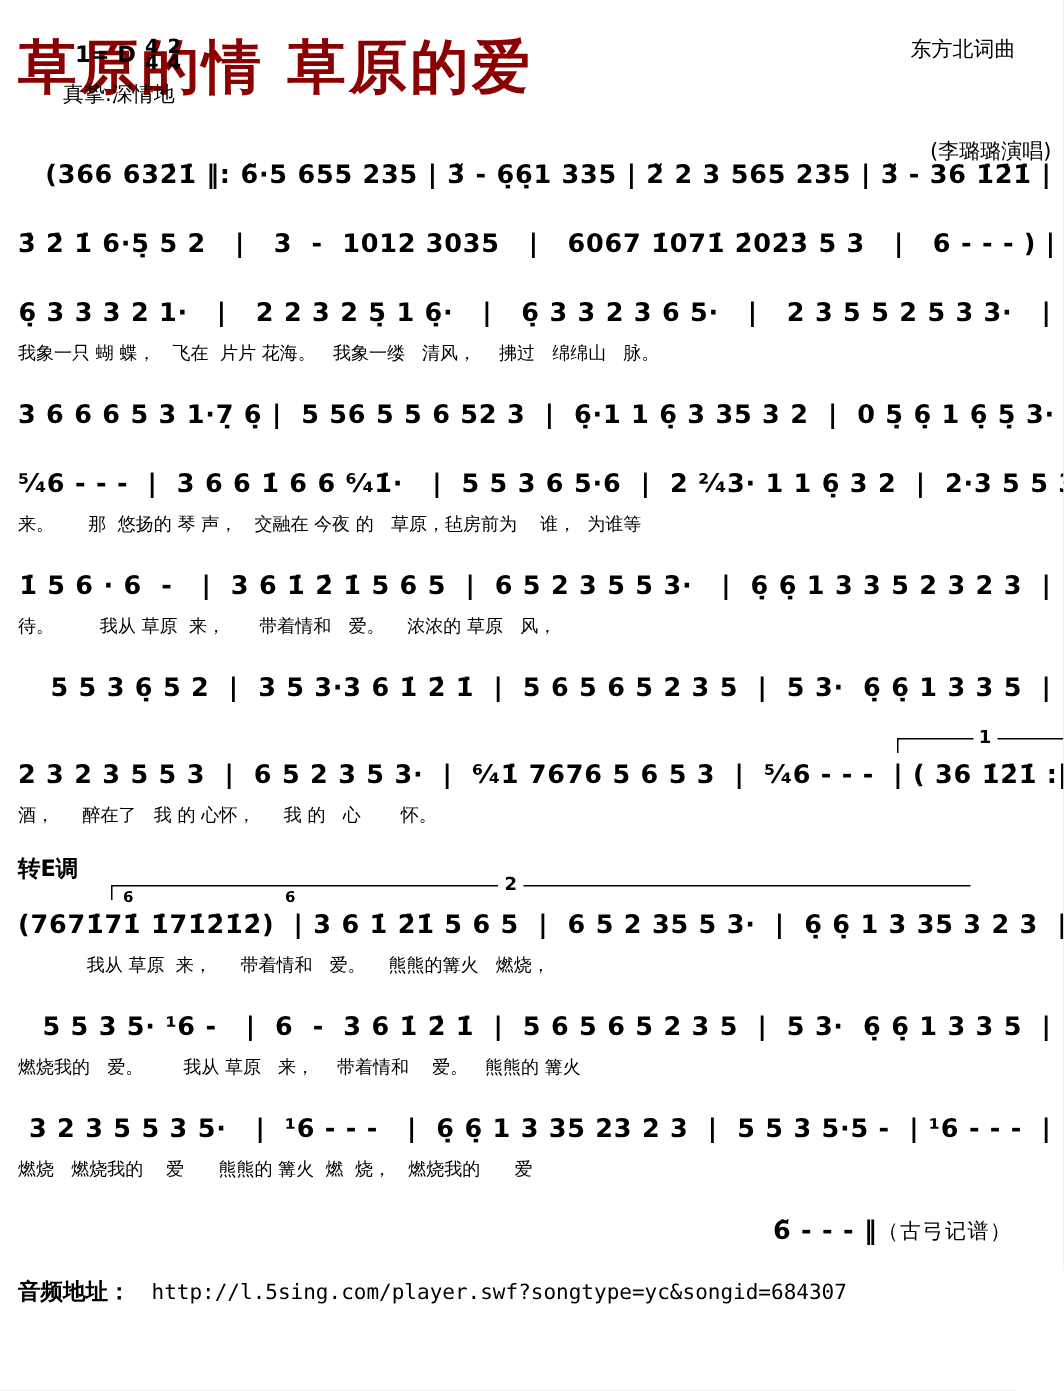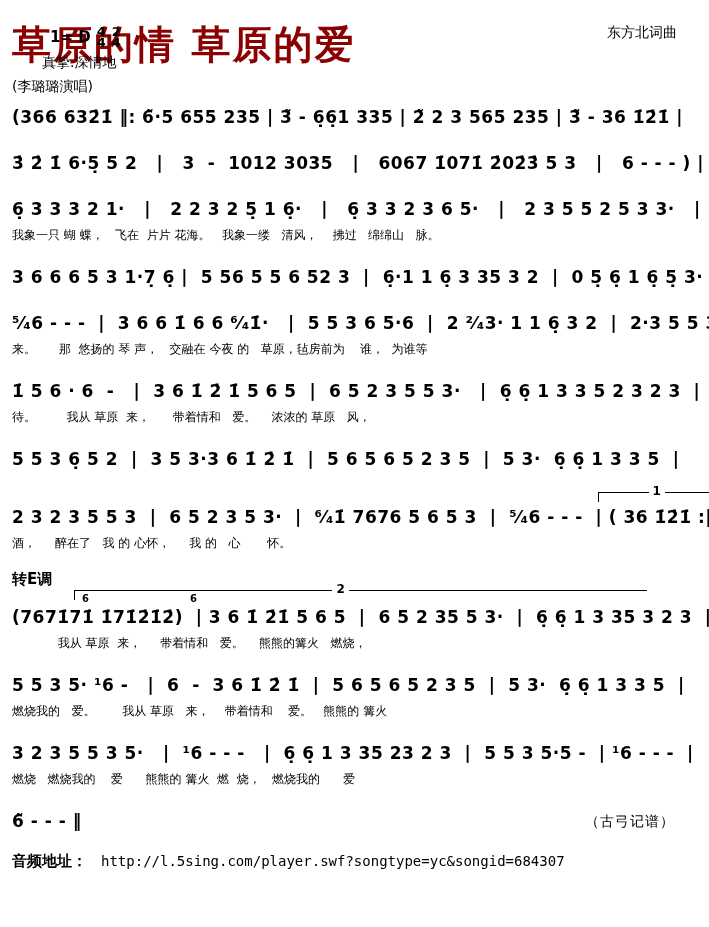--- a/index.html
+++ b/index.html
@@ -8,25 +8,25 @@
     font-family:"DejaVu Sans",sans-serif;color:#000;
     box-sizing:border-box;padding:10px 8px 0 12px;overflow:hidden;position:relative;
   }
   
   .header{position:relative;height:92px;}
   .keyblock{position:absolute;left:38px;top:16px;font-weight:bold;font-size:15px;white-space:nowrap;}
   .frac{display:inline-block;vertical-align:middle;text-align:center;font-size:13px;line-height:11px;font-weight:bold;margin-left:6px;}
   .frac span{display:block;}
   .expression{position:absolute;left:30px;top:44px;font-size:14px;}
   .title{ text-align:left;font-size:39px;font-weight:bold;color:#8b0000;padding-top:8px;letter-spacing:2px;}
-  .subtitle{text-align:left;font-size:14px;margin-top:6px;}
+  .subtitle{text-align:right;font-size:14px;margin-top:20px;}
   .credit{position:absolute;right:24px;top:14px;font-size:14px;}
   
   .system{position:relative;margin-bottom:16px;}
-  .notes{font-size:17px;font-weight:bold;white-space:pre;line-height:30px;letter-spacing:0.5px;}
+  .notes{font-size:17px;font-weight:bold;white-space:pre;line-height:30px;letter-spacing:0.5px;text-align:right;}
   .lyrics{font-size:12px;white-space:pre;line-height:22px;}
   .volta{position:absolute;height:9px;border-top:1.5px solid #000;border-left:1.5px solid #000;}
   .volta .vnum{position:absolute;top:-9px;left:45%;background:#fff;padding:0 4px;font-size:12px;font-weight:bold;line-height:14px;}
   .sys-volta1{padding-top:12px;}
   .sys-volta1 .volta{left:586px;width:110px;top:2px;border-right:none;}
   .mod-label{font-size:15px;font-weight:bold;height:18px;}
   .volta2-wrap{position:relative;height:14px;}
   .volta2-wrap .volta{left:62px;width:572px;top:2px;border-right:none;}
   .notes-wrap{position:relative;}
   .tuplet{position:absolute;top:-9px;font-size:10px;font-weight:bold;}

